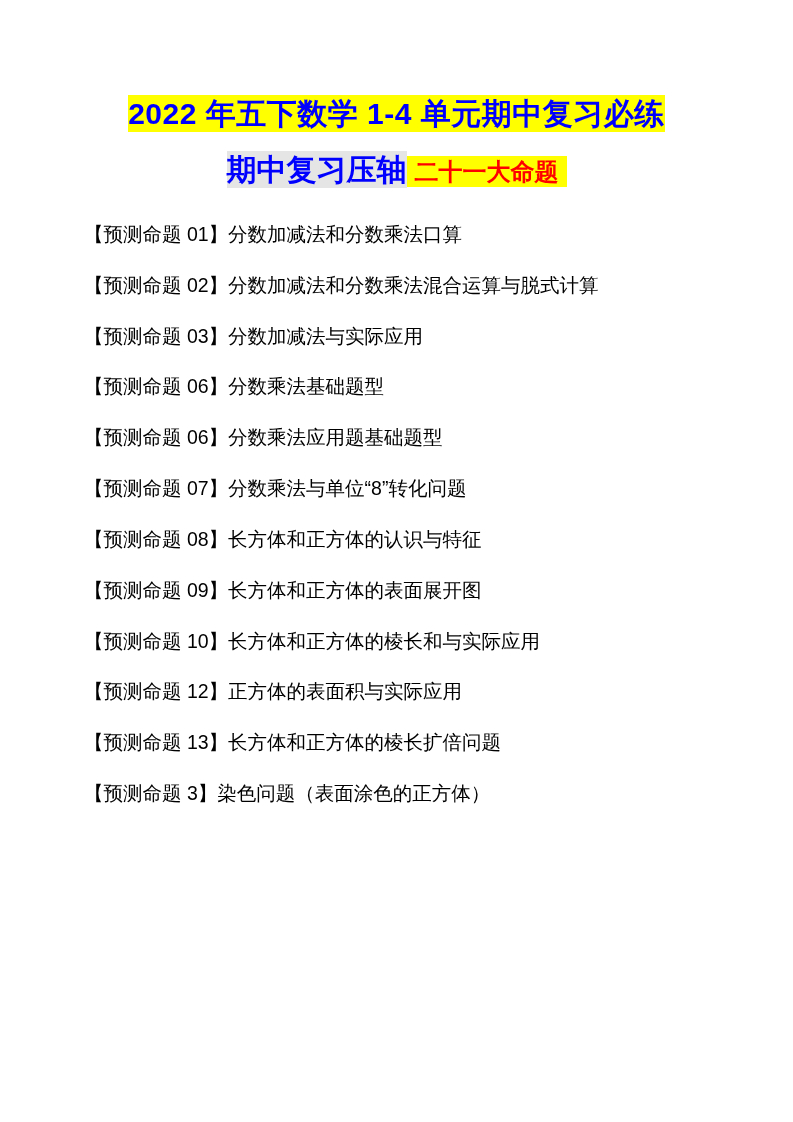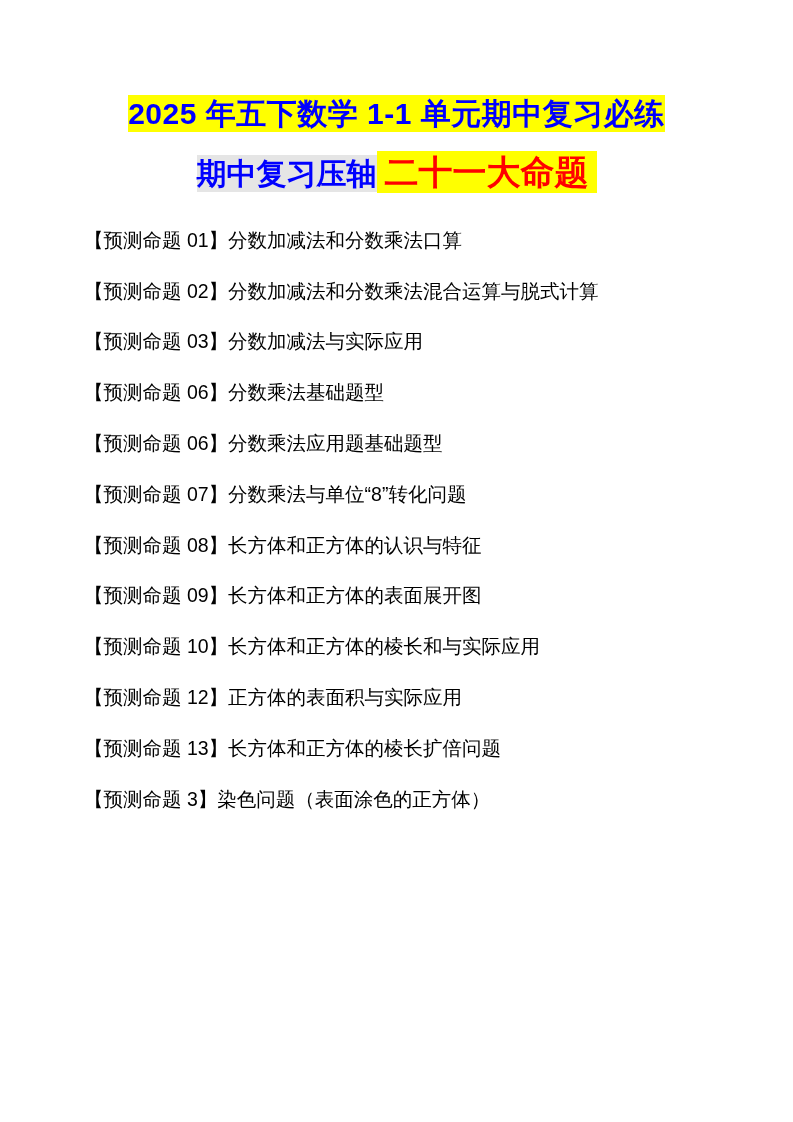--- a/index.html
+++ b/index.html
@@ -47,21 +47,21 @@
     background: #e5e5e5;
     color: #0000ff;
     font-weight: bold;
     font-size: 30px;
     padding: 2px 0;
   }
   .title2 .hl-red {
     background: #ffff00;
     color: #ff0000;
     font-weight: bold;
-    font-size: 34px;
+    font-size: 24px;
     padding: 2px 8px;
   }
   .list {
     margin-top: 30px;
     padding-left: 84px;
   }
   .item {
     font-size: 19.5px;
     color: #000000;
     line-height: 1.35;
@@ -69,21 +69,21 @@
     white-space: nowrap;
   }
 </style>
 </head>
 <body>
 
 <div class="page">
 
   <div class="title-block">
     <div class="title-line title1">
-      <span class="hl">2025 年五下数学 1-1 单元期中复习必练</span>
+      <span class="hl">2022 年五下数学 1-4 单元期中复习必练</span>
     </div>
     <div class="title-line title2">
       <span class="hl-blue">期中复习压轴</span><span class="hl-red">二十一大命题</span>
     </div>
   </div>
 
   <div class="list">
     <div class="item">【预测命题 01】分数加减法和分数乘法口算</div>
     <div class="item">【预测命题 02】分数加减法和分数乘法混合运算与脱式计算</div>
     <div class="item">【预测命题 03】分数加减法与实际应用</div>

